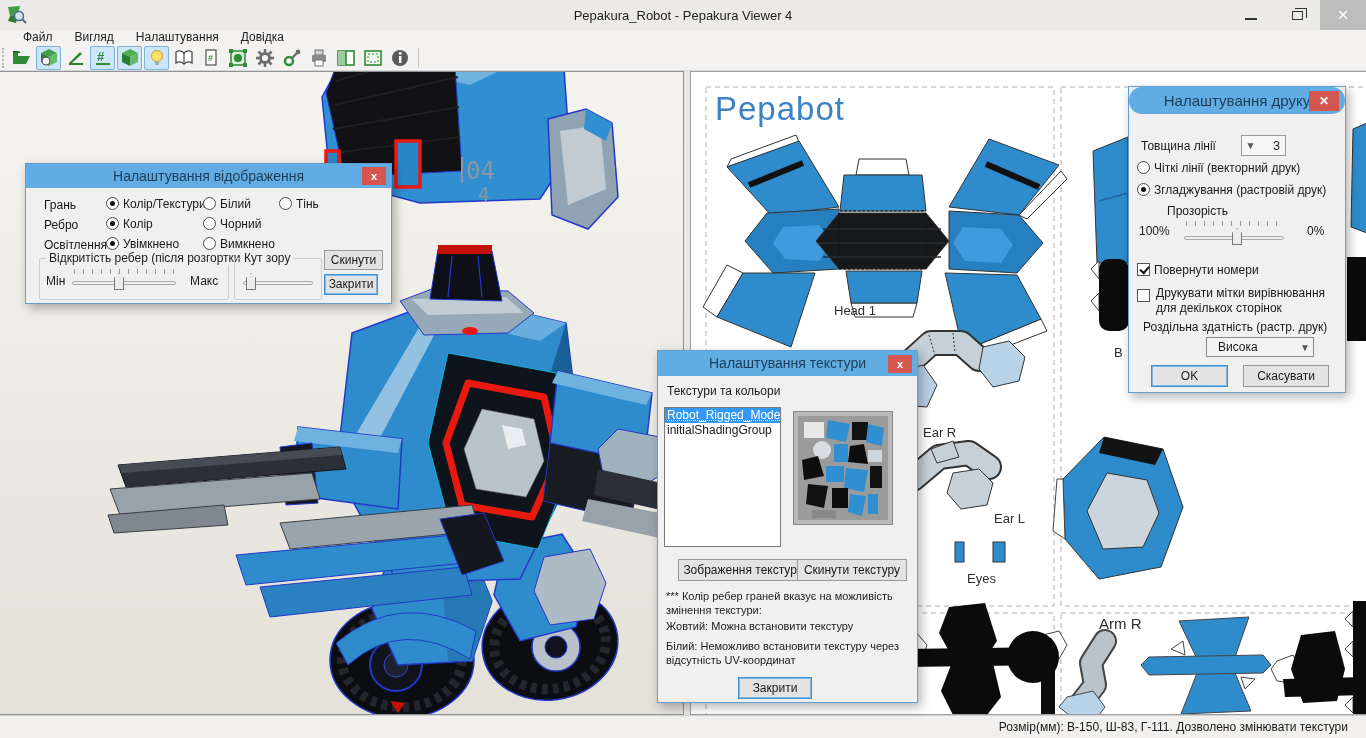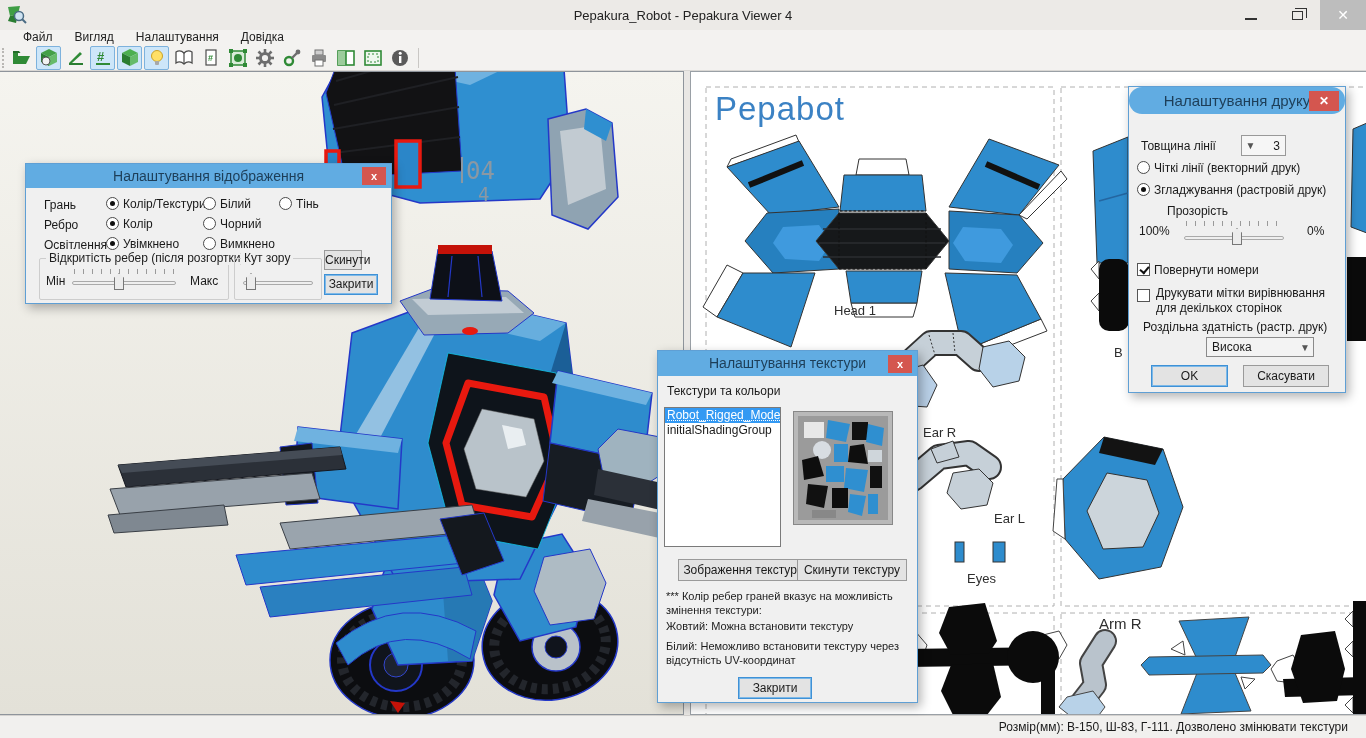--- a/index.html
+++ b/index.html
@@ -448,21 +448,21 @@
       </div>
       <div class="dlg-label" style="left:150px; top:15px;">Макс</div>
     </div>
     <div class="grp" style="left:208px; top:94px; width:88px; height:42px;">
       <div class="grp-title">Кут зору</div>
       <div class="slider" style="left:8px; top:8px; width:70px; height:28px;">
         <div class="track" style="left:0; top:14px; width:70px;"></div>
         <div class="thumb" style="left:3px; top:6px;"></div>
       </div>
     </div>
-    <div class="btn" style="left:298px; top:86px; width:38px; height:20px; line-height:18px;">Скинути</div>
+    <div class="btn" style="left:298px; top:86px; width:59px; height:20px; line-height:18px;">Скинути</div>
     <div class="btn focus" style="left:298px; top:110px; width:54px; height:21px; line-height:19px;">Закрити</div>
   </div>
 
   <div class="dlg" style="left:657px; top:350px; width:261px; height:353px;">
     <div class="dlg-title" style="height:25px; line-height:25px;">Налаштування текстури</div>
     <div class="dlg-x" style="right:5px; top:4px; width:24px; height:18px; line-height:18px;">x</div>
     <div class="dlg-label" style="left:9px; top:33px;">Текстури та кольори</div>
     <div class="listbox" style="left:6px; top:56px; width:117px; height:140px;">
       <div class="item sel">Robot_Rigged_Model:lam</div>
       <div class="item">initialShadingGroup</div>
@@ -514,21 +514,21 @@
       <div class="track" style="left:0; top:19px; width:100px;"></div>
       <div class="thumb" style="left:48px; top:11px;"></div>
     </div>
     <div class="dlg-label" style="left:178px; top:137px;">0%</div>
     <div class="opt" style="left:8px; top:176px;"><span class="cb checked"></span><span class="txt">Повернути номери</span></div>
     <div class="opt" style="left:8px; top:199px; width:190px; white-space:normal; line-height:15px;">
         <span class="cb" style="float:left; margin-top:3px;"></span>
         <span class="txt" style="display:block; margin-left:19px;">Друкувати мітки вирівнювання для декількох сторінок</span>
       </div>
     <div class="dlg-label" style="left:14px; top:233px;">Роздільна здатність (растр. друк)</div>
-    <div class="combo" style="left:77px; top:250px; width:108px; height:20px;">
+    <div class="combo" style="left:77px; top:250px; width:108px; height:20px;padding-left:6px;">
       <span class="cval">Висока</span>
       <span class="chev">▼</span>
     </div>
     <div class="btn focus" style="left:22px; top:278px; width:77px; height:22px; line-height:20px;">OK</div>
     <div class="btn" style="left:114px; top:278px; width:86px; height:22px; line-height:20px;">Скасувати</div>
   </div>
 
 </div>
 
 </body></html>

